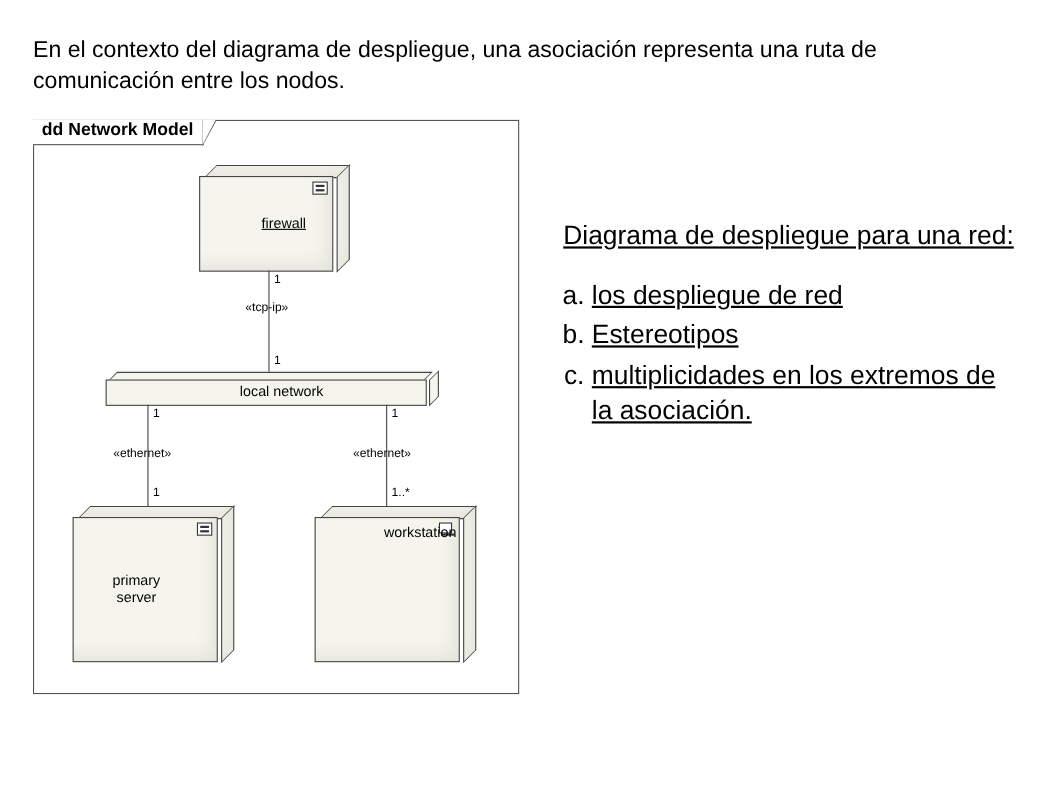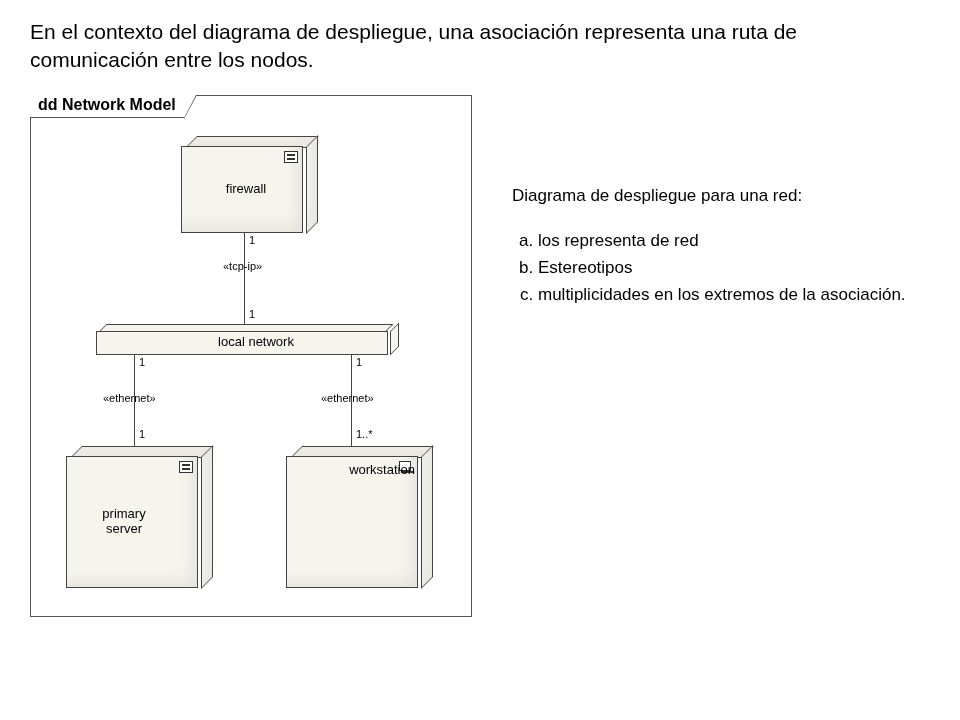--- a/index.html
+++ b/index.html
@@ -20,21 +20,21 @@
   }
   .title {
     color: #c00000;
     font-size: 30px;
     font-weight: bold;
     margin: 0 0 18px 0;
   }
   .intro {
     font-size: 21px;
     line-height: 1.35;
-    margin: 0 0 20px 0;
+    margin: 14px 0 20px 0;
   }
 
   
   .row {
     display: flex;
     align-items: flex-start;
     gap: 40px;
   }
 
   
@@ -138,22 +138,23 @@
     position: absolute;
     font-size: 11px;
     background: transparent;
     white-space: nowrap;
   }
 
   
   .side {
     flex: 1;
     padding-top: 90px;
-    font-size: 17px;
+    font-size: 24px;
     line-height: 1.35;
+    text-decoration: underline;
   }
   .side .h { margin-bottom: 22px; }
   .side ol {
     list-style: lower-alpha;
     padding-left: 26px;
     margin: 0;
   }
   .side li { margin-bottom: 4px; }
 </style>
 </head>
@@ -170,21 +171,21 @@
       <div class="frame-tab">
         <span>dd Network Model</span>
       </div>
 
       <div class="node3d" style="left:150px; top:40px;">
         <div class="face" style="left:10px; top:0;  width:120px; height:10px; transform:skewX(-45deg);"></div>
         <div class="face" style="left:125px; top:5px; width:10px; height:85px; transform:skewY(-45deg);"></div>
         <div class="face" style="left:0; top:10px; width:120px; height:85px;">
           <div class="deco-icon" style="right:4px; top:4px;"></div>
         </div>
-        <div class="label" style="top:45px; left:4px; width:122px;">firewall</div>
+        <div class="label" style="top:45px; left:16px; width:122px;text-decoration:underline;">firewall</div>
       </div>
 
       <div class="vline" style="left:213px; top:136px; height:92px;"></div>
       <div class="mlabel" style="left:218px; top:138px;">1</div>
       <div class="mlabel" style="left:192px; top:164px;">«tcp-ip»</div>
       <div class="mlabel" style="left:218px; top:212px;">1</div>
 
       <div class="flatnode" style="left:65px; top:228px;">
         <div class="face" style="left:6px; top:0; width:285px; height:7px; transform:skewX(-45deg);"></div>
         <div class="face" style="left:294px; top:3px; width:7px; height:22px; transform:skewY(-45deg);"></div>
@@ -224,20 +225,20 @@
           </div>
         </div>
         <div class="label" style="top:16px; left:0; width:120px;padding-left:36px;">workstation</div>
       </div>
 
     </div>
 
     <div class="side">
       <div class="h">Diagrama de despliegue para una red:</div>
       <ol>
-        <li>los representa de red</li>
+        <li>los despliegue de red</li>
         <li>Estereotipos</li>
         <li>multiplicidades en los extremos de la asociación.</li>
       </ol>
     </div>
 
   </div>
 </div>
 
 </body></html>

